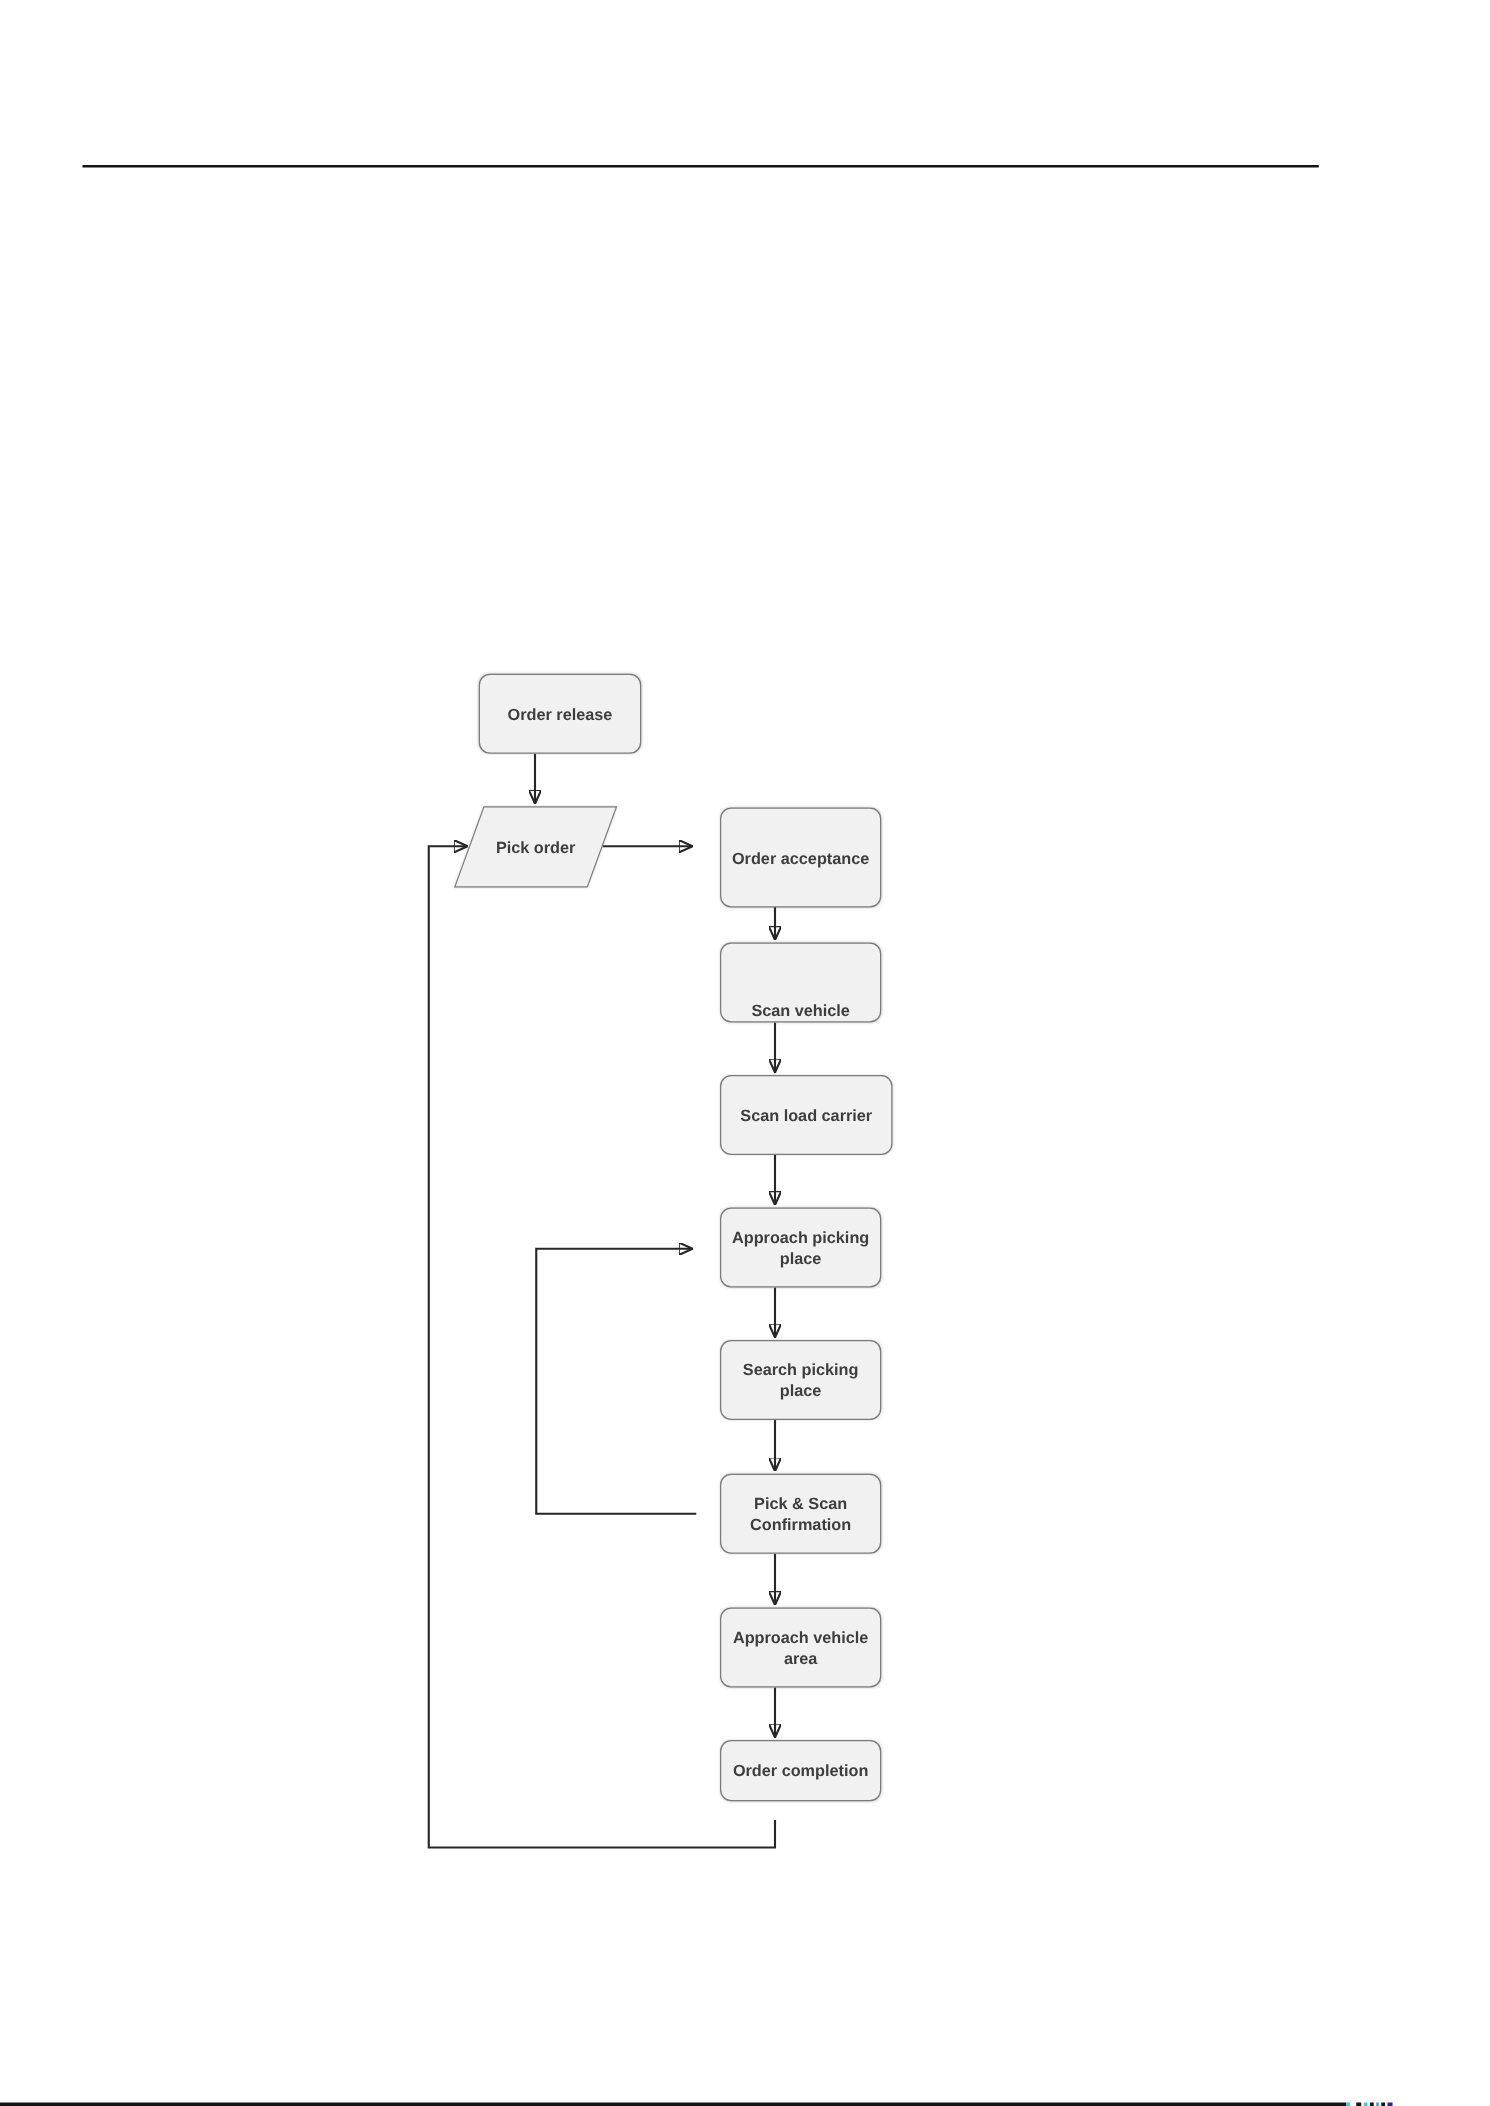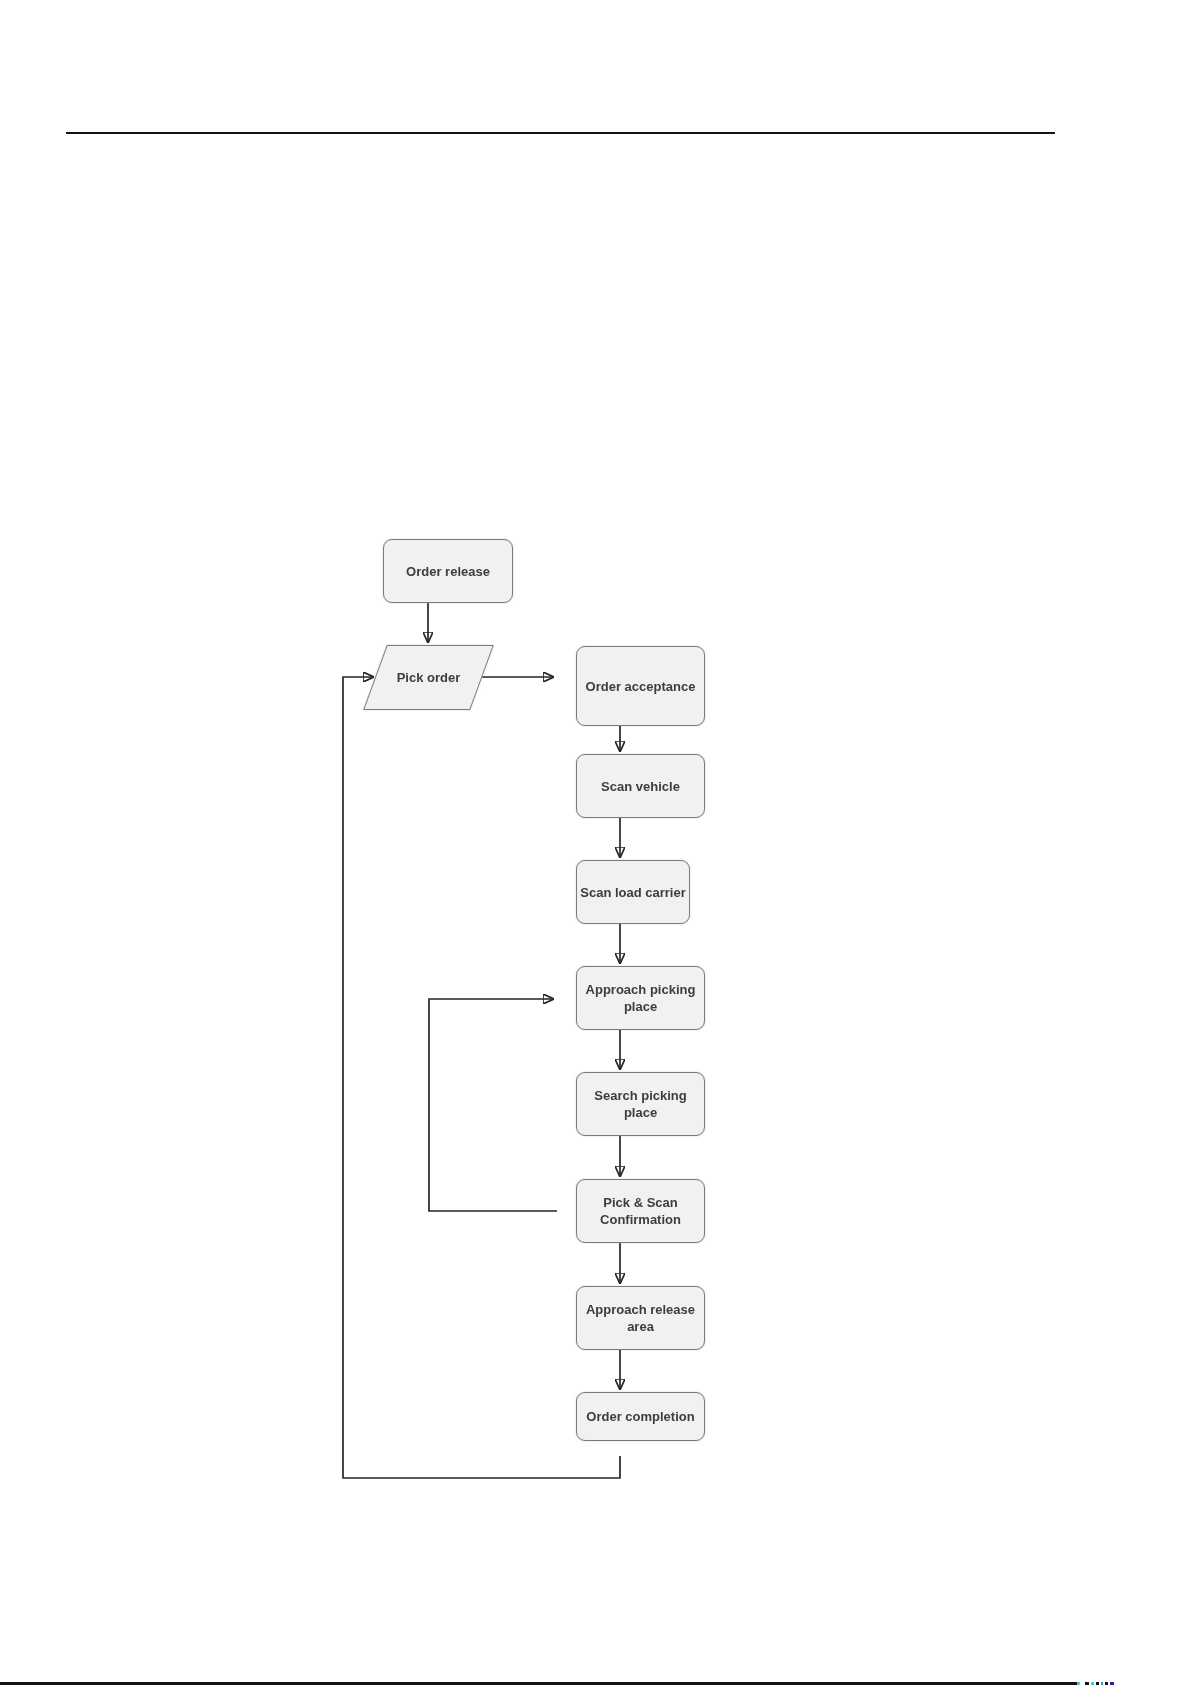--- a/index.html
+++ b/index.html
@@ -63,22 +63,22 @@
     transform: skewX(-20deg);
     box-shadow: 0 0 2px rgba(120,120,120,0.35);
     z-index: 1;
     box-sizing: border-box;
   }
 
   
   #n-order-release          { left: 363px; top: 539px; width: 130px; height: 64px; }
   #n-pick-order             { left: 363px; top: 645px; width: 131px; height: 65px; }
   #n-order-acceptance       { left: 556px; top: 646px; width: 129px; height: 80px; }
-  #n-scan-vehicle           { left: 556px; top: 754px; width: 129px; height: 64px; }
-  #n-scan-load-carrier      { left: 556px; top: 860px; width: 114px; height: 64px; }
+  #n-scan-vehicle           { left: 556px; top: 754px; width: 129px; height: 64px; align-items: flex-end; }
+  #n-scan-load-carrier      { left: 556px; top: 860px; width: 138px; height: 64px; }
   #n-approach-picking-place { left: 556px; top: 966px; width: 129px; height: 64px; }
   #n-search-picking-place   { left: 556px; top: 1072px; width: 129px; height: 64px; }
   #n-pick-scan-confirmation { left: 556px; top: 1179px; width: 129px; height: 64px; }
   #n-approach-outbound-area { left: 556px; top: 1286px; width: 129px; height: 64px; }
   #n-order-completion       { left: 556px; top: 1392px; width: 129px; height: 49px; }
 
   
   .bottom-edge {
     position: absolute;
     left: 0; top: 1682px;
@@ -147,21 +147,21 @@
 
   <div class="node rounded" id="n-pick-scan-confirmation">
     <span class="label">Pick &amp; Scan Confirmation</span>
   </div>
 
   <div class="node rounded" id="n-search-picking-place">
     <span class="label">Search picking place</span>
   </div>
 
   <div class="node rounded" id="n-approach-outbound-area">
-    <span class="label">Approach release area</span>
+    <span class="label">Approach vehicle area</span>
   </div>
 
   <div class="node rounded" id="n-order-completion">
     <span class="label">Order completion</span>
   </div>
 
   <div class="bottom-edge"></div>
   <div class="edge-dash d1"></div>
   <div class="edge-dash d2"></div>
   <div class="edge-dash d3"></div>

